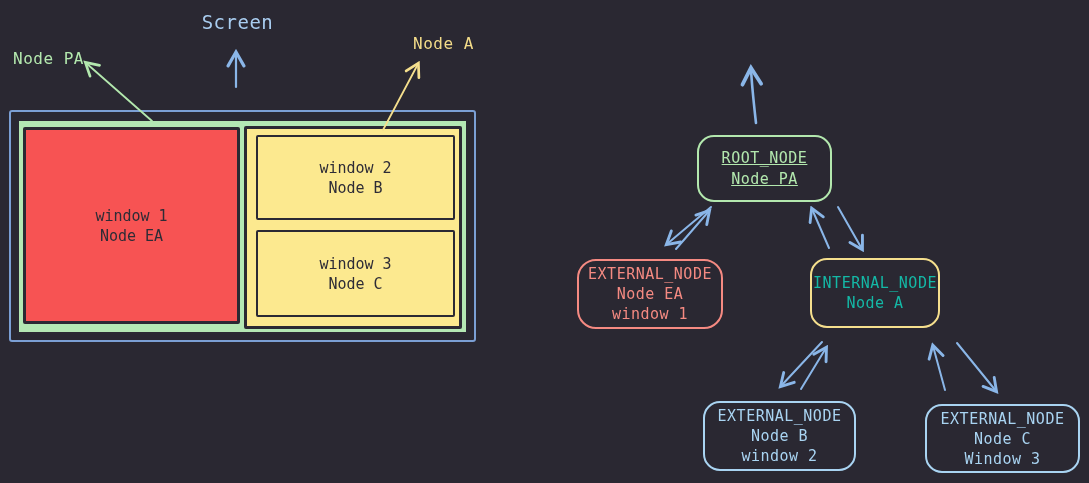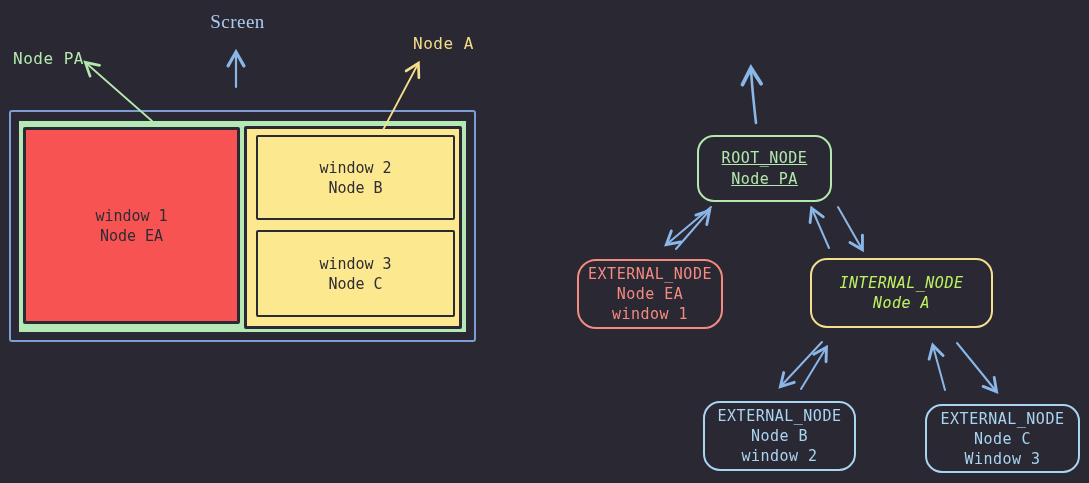--- a/index.html
+++ b/index.html
@@ -2,21 +2,21 @@
 <html><head>
 <meta charset="utf-8">
 <style>
   html,body{margin:0;padding:0;background:#2a2832;}
   .canvas{
     position:relative;width:1089px;height:483px;overflow:hidden;
     background:#2a2832;
     font-family:"DejaVu Sans Mono","Liberation Mono",monospace;
   }
   .abs{position:absolute;box-sizing:border-box;}
-  .title{font-size:19px;color:#a9cdf0;text-align:center;letter-spacing:.5px;font-family:Liberation Serif, serif;}
+  .title{font-size:19px;color:#a9cdf0;text-align:center;letter-spacing:.5px;}
   .lbl{font-size:16px;letter-spacing:.5px;}
   .lbl-green{color:#b3e8ae;}
   .lbl-yellow{color:#f3dc89;}
 
   
   .blue-frame{left:9px;top:110px;width:467px;height:232px;
     border:2px solid #7b9fd4;border-radius:3px;}
   .green-frame{left:17px;top:119px;width:451px;height:215px;
     background:#b4e8b4;border:2px solid #2b2933;border-radius:2px;}
   .win{display:flex;flex-direction:column;align-items:center;justify-content:center;
@@ -31,22 +31,22 @@
     background:#fce98f;border:2.5px solid #2b2933;border-radius:2px;}
 
   
   .tnode{display:flex;flex-direction:column;align-items:center;justify-content:center;
     font-size:15px;line-height:20px;text-align:center;border-radius:17px;
     background:#2a2832;letter-spacing:.5px;}
   .n-root{left:697px;top:135px;width:135px;height:67px;
     border:2.5px solid #b3e8ae;color:#b3e8ae;line-height:21px;text-decoration:underline;}
   .n-ea{left:577px;top:259px;width:146px;height:70px;
     border:2.5px solid #f58a82;color:#f58a82;border-radius:19px;}
-  .n-a{left:810px;top:258px;width:183px;height:70px;
-    border:2.5px solid #f5df8d;color:#bef264;font-style:italic;}
+  .n-a{left:810px;top:258px;width:130px;height:70px;
+    border:2.5px solid #f5df8d;color:#14b8a6;}
   .n-b{left:703px;top:401px;width:153px;height:70px;
     border:2.5px solid #a9d4f2;color:#a9d4f2;}
   .n-c{left:925px;top:404px;width:155px;height:69px;
     border:2.5px solid #a9d4f2;color:#a9d4f2;}
 
   .arrows{left:0;top:0;width:1089px;height:483px;pointer-events:none;}
 </style>
 </head>
 <body>
 

